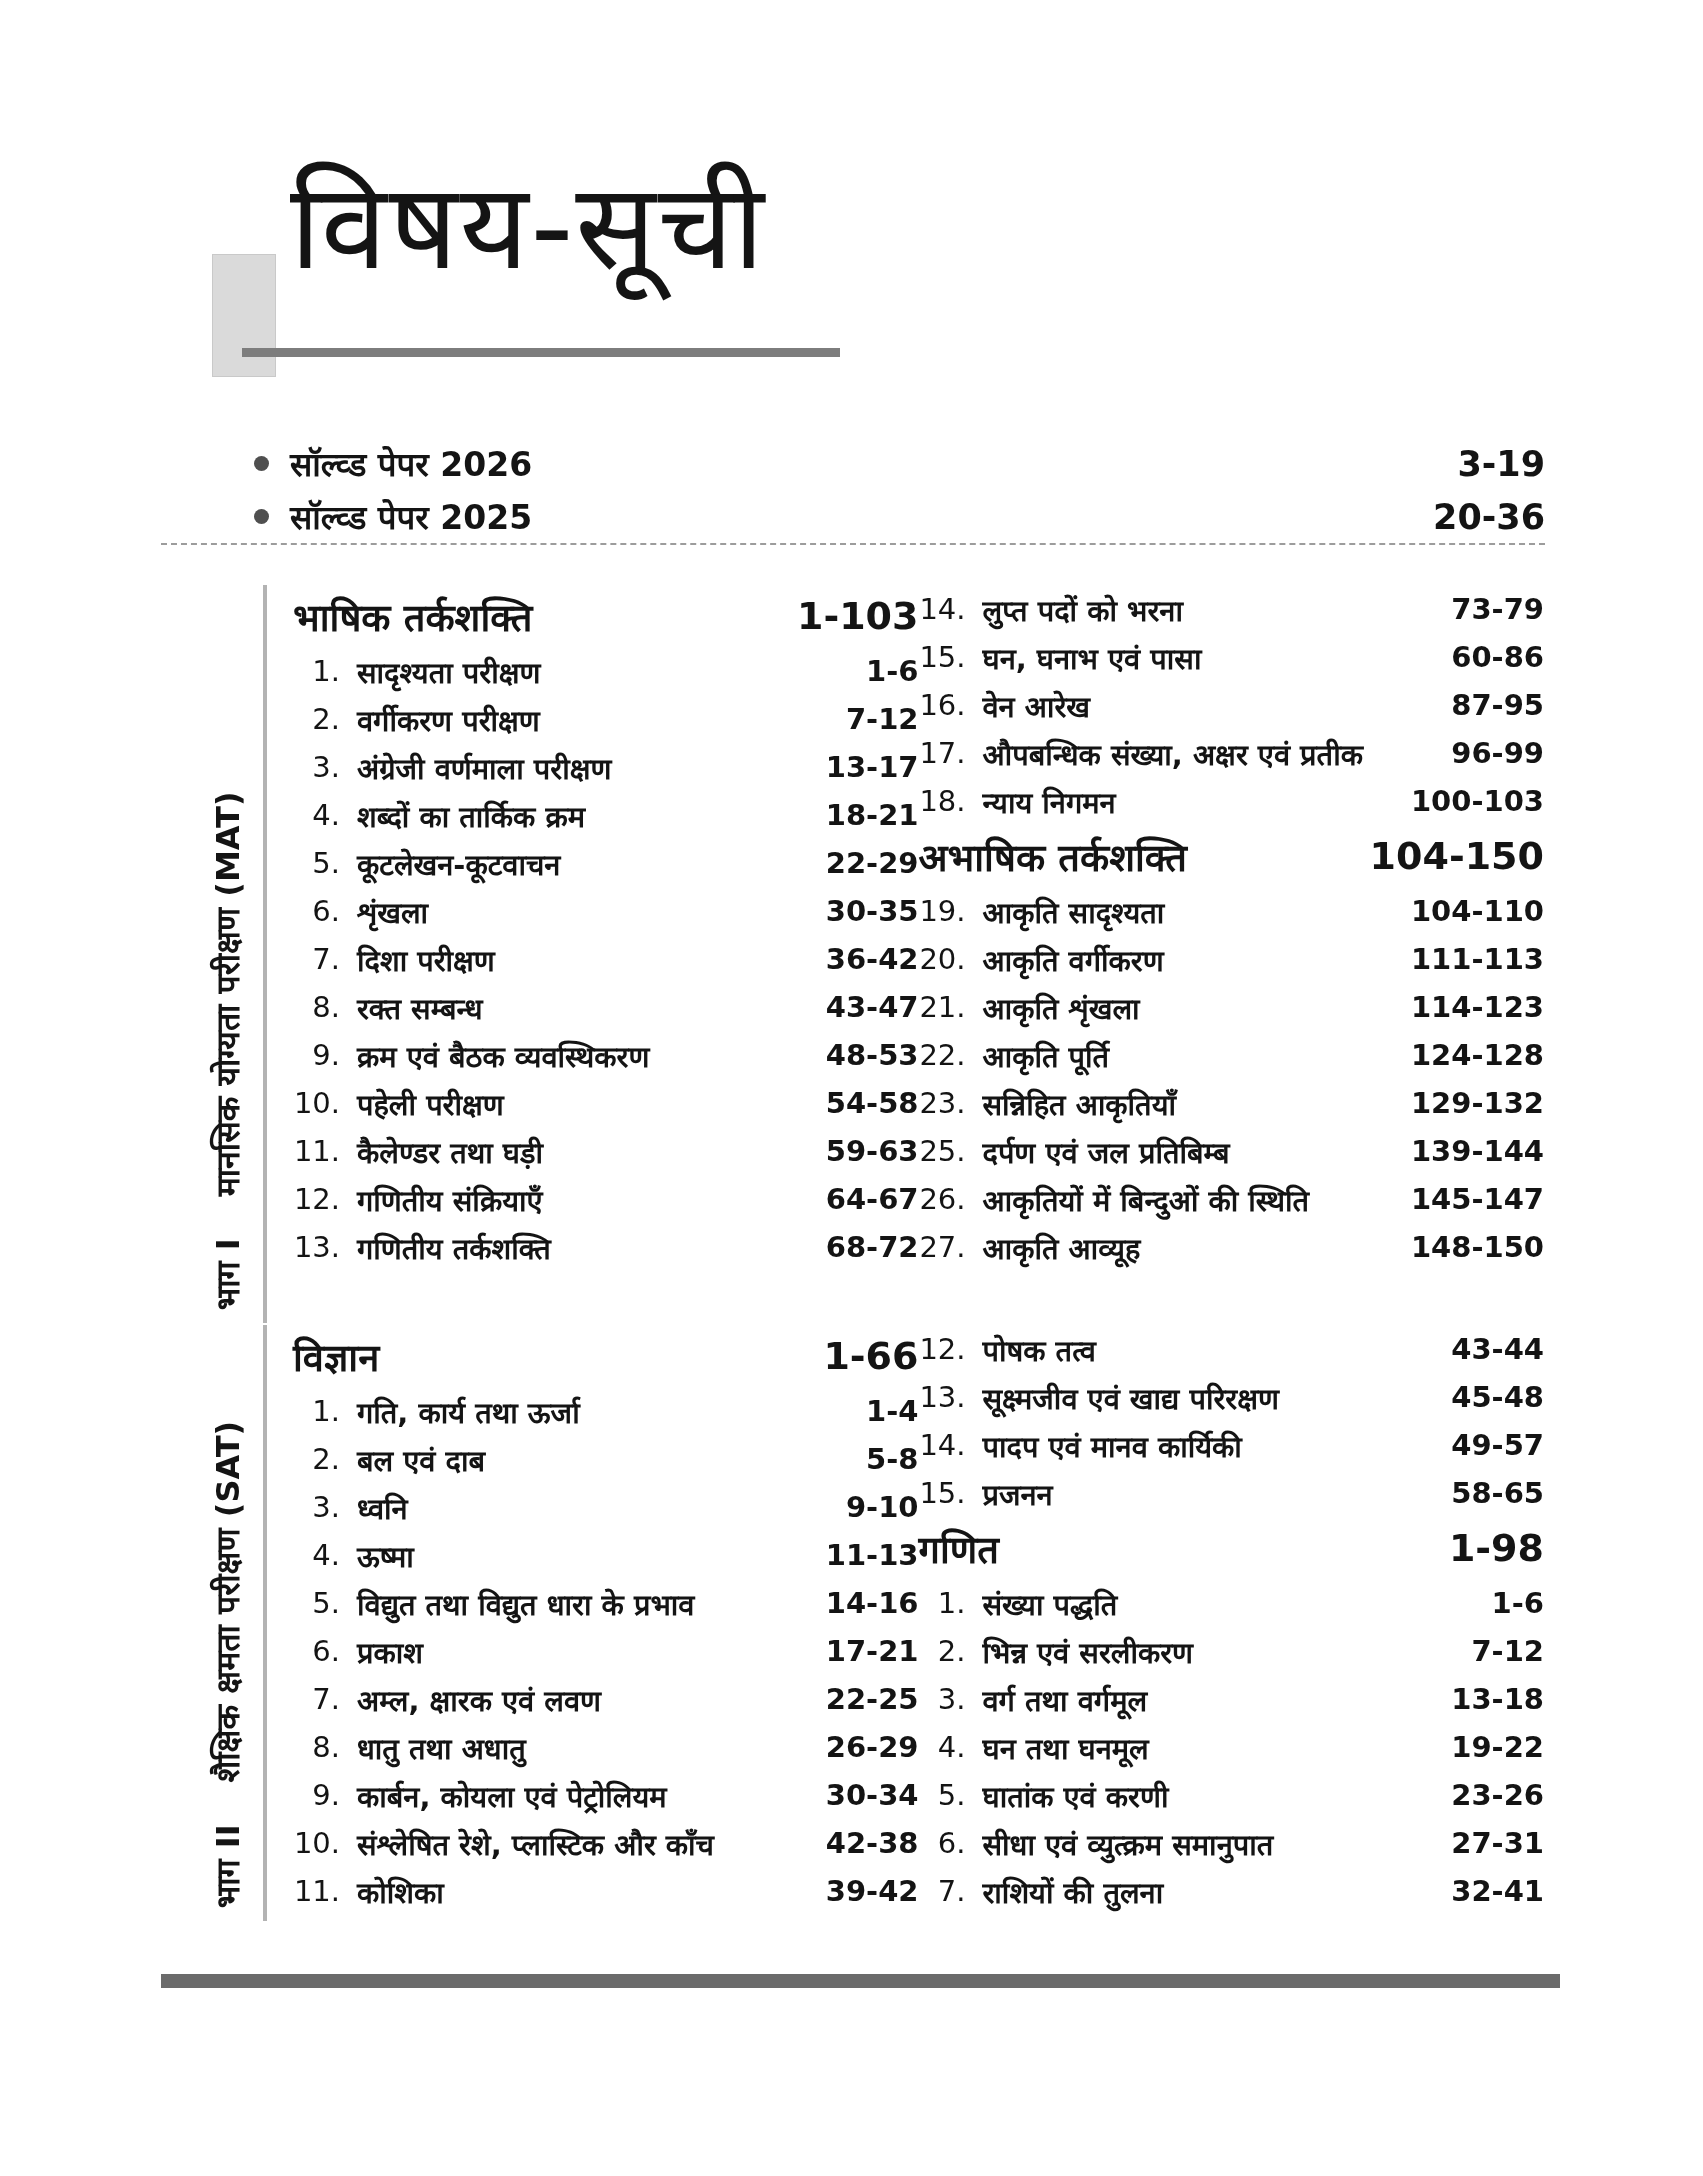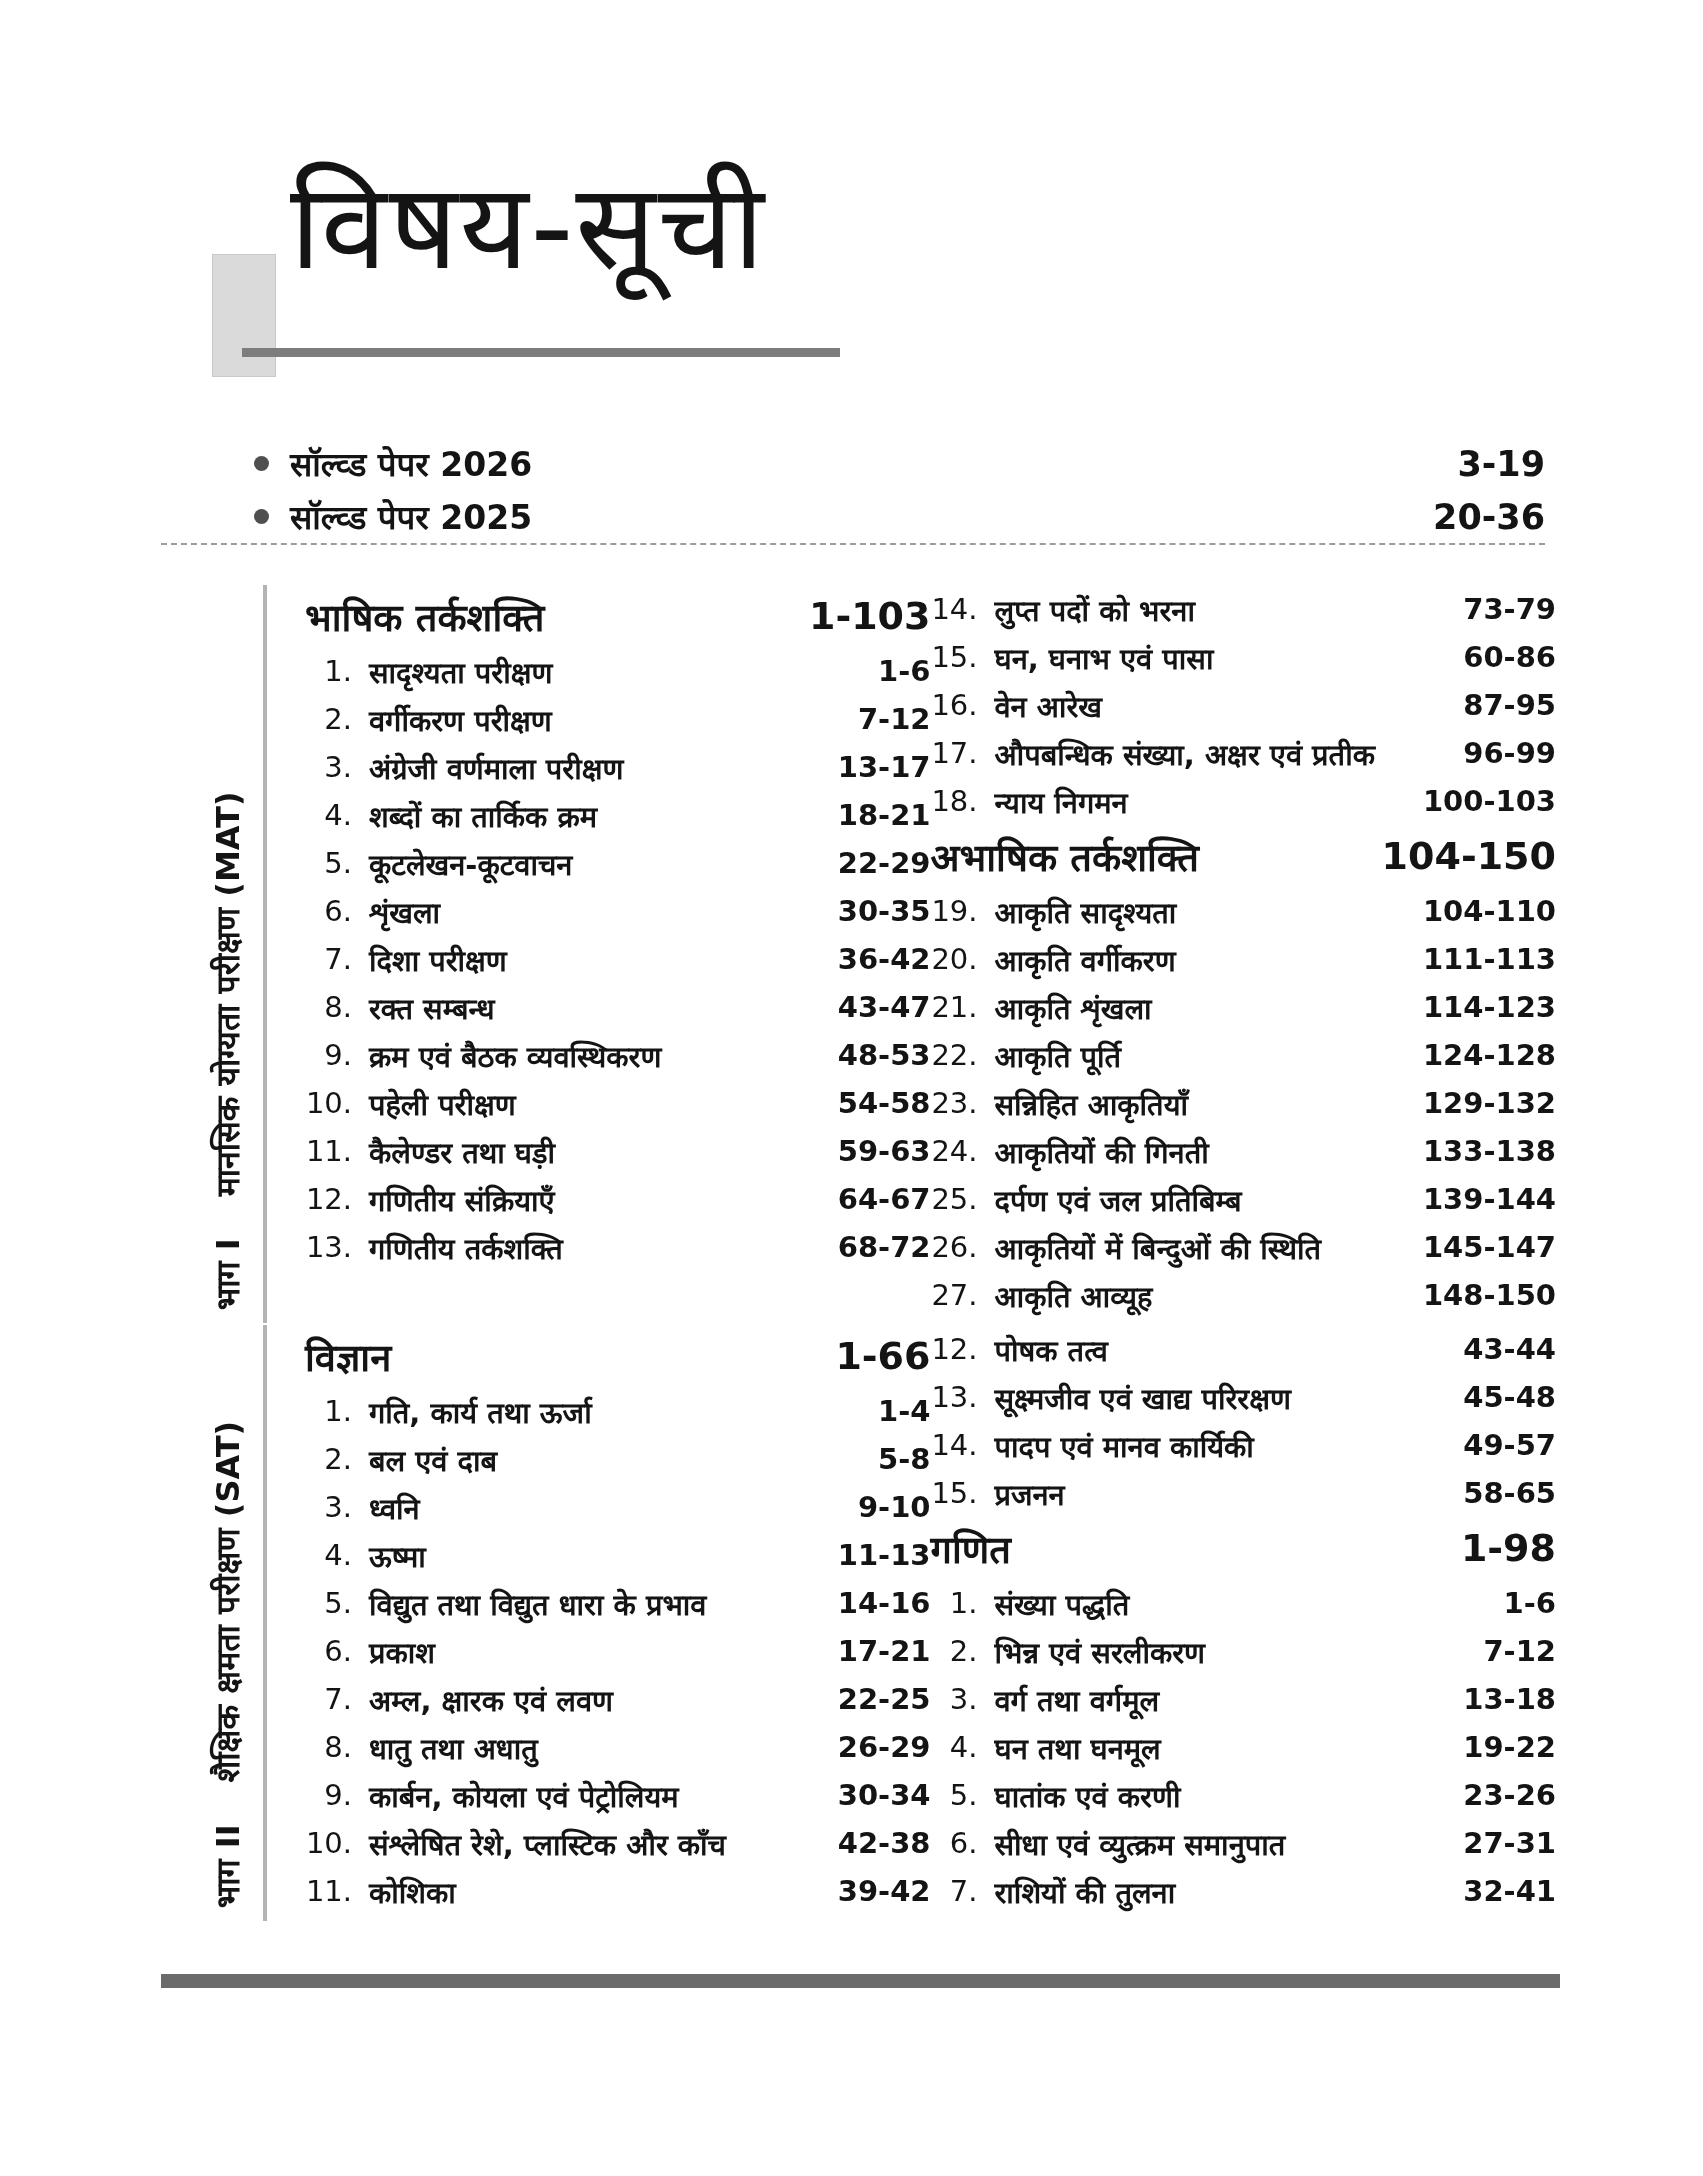--- a/index.html
+++ b/index.html
@@ -28,21 +28,21 @@
   .part { position:absolute; left:161px; width:1384px; }
   #part1 { top:585px; height:738px; }
   #part2 { top:1325px; height:596px; }
 
   .side-rule { position:absolute; left:102px; top:0; width:3.8px; height:100%; background:#b3b3b3; }
   .side-text { position:absolute; height:45px; display:flex; align-items:center; gap:42px;
     padding-left:24.6px; font-size:32px; font-weight:700; white-space:nowrap; transform:rotate(-90deg); }
   #part1 .side-text { width:738px; left:-316px; top:calc(50% - 23px); }
   #part2 .side-text { width:596px; left:-245px; top:calc(50% - 23px); }
 
-  .part-content { position:absolute; left:144px; top:0; width:1251px;
+  .part-content { position:absolute; left:132px; top:0; width:1251px;
     display:grid; grid-template-columns:1fr 1fr; align-content:start; }
   .col { display:flex; flex-direction:column; }
 
   .row { display:flex; align-items:center; }
   .row.item { height:48px; font-size:29px; }
   .row.section { height:62px; font-size:38px; }
   .num { width:47px; text-align:right; margin-right:17px; font-weight:400; flex:none; }
   .ttl { font-weight:600; }
   .row.section .ttl { font-weight:700; }
   .pgs { margin-left:auto; font-weight:700; text-align:center; white-space:nowrap; }
@@ -201,25 +201,20 @@
     <span class="num">22.</span>
     <span class="ttl">आकृति पूर्ति</span>
     <span class="pgs">124-128</span>
   </div>
           <div class="row item">
     <span class="num">23.</span>
     <span class="ttl">सन्निहित आकृतियाँ</span>
     <span class="pgs">129-132</span>
   </div>
           <div class="row item">
-    <span class="num">24.</span>
-    <span class="ttl">आकृतियों की गिनती</span>
-    <span class="pgs">133-138</span>
-  </div>
-          <div class="row item">
     <span class="num">25.</span>
     <span class="ttl">दर्पण एवं जल प्रतिबिम्ब</span>
     <span class="pgs">139-144</span>
   </div>
           <div class="row item">
     <span class="num">26.</span>
     <span class="ttl">आकृतियों में बिन्दुओं की स्थिति</span>
     <span class="pgs">145-147</span>
   </div>
           <div class="row item">

